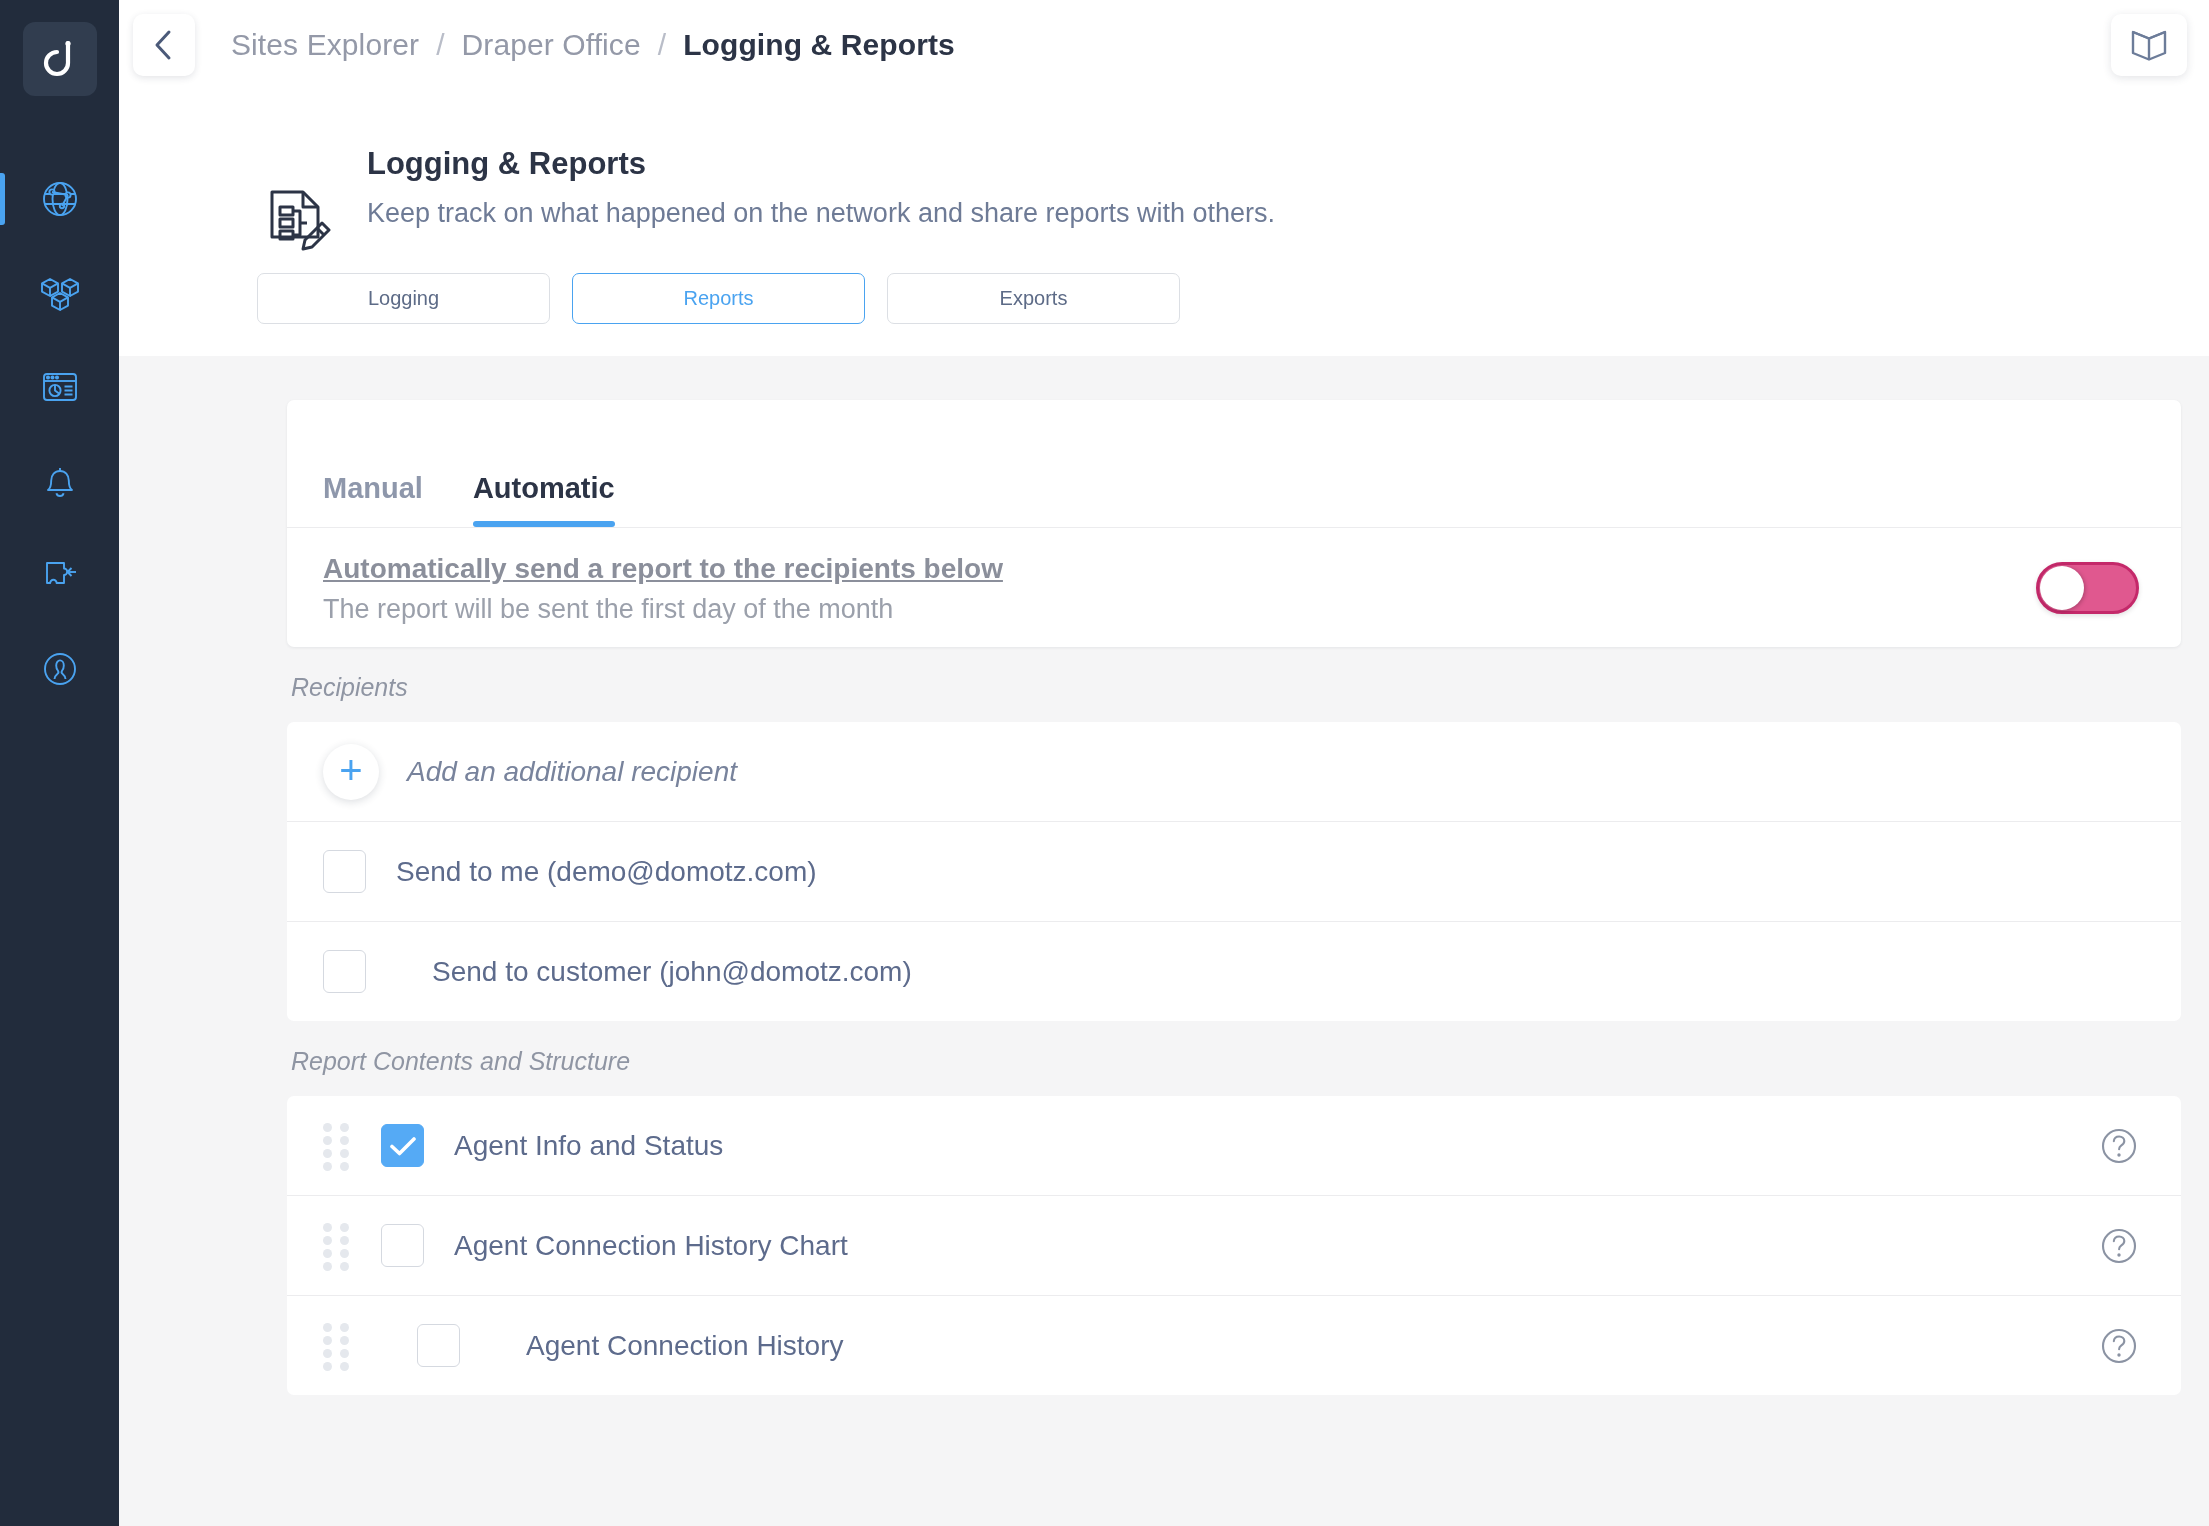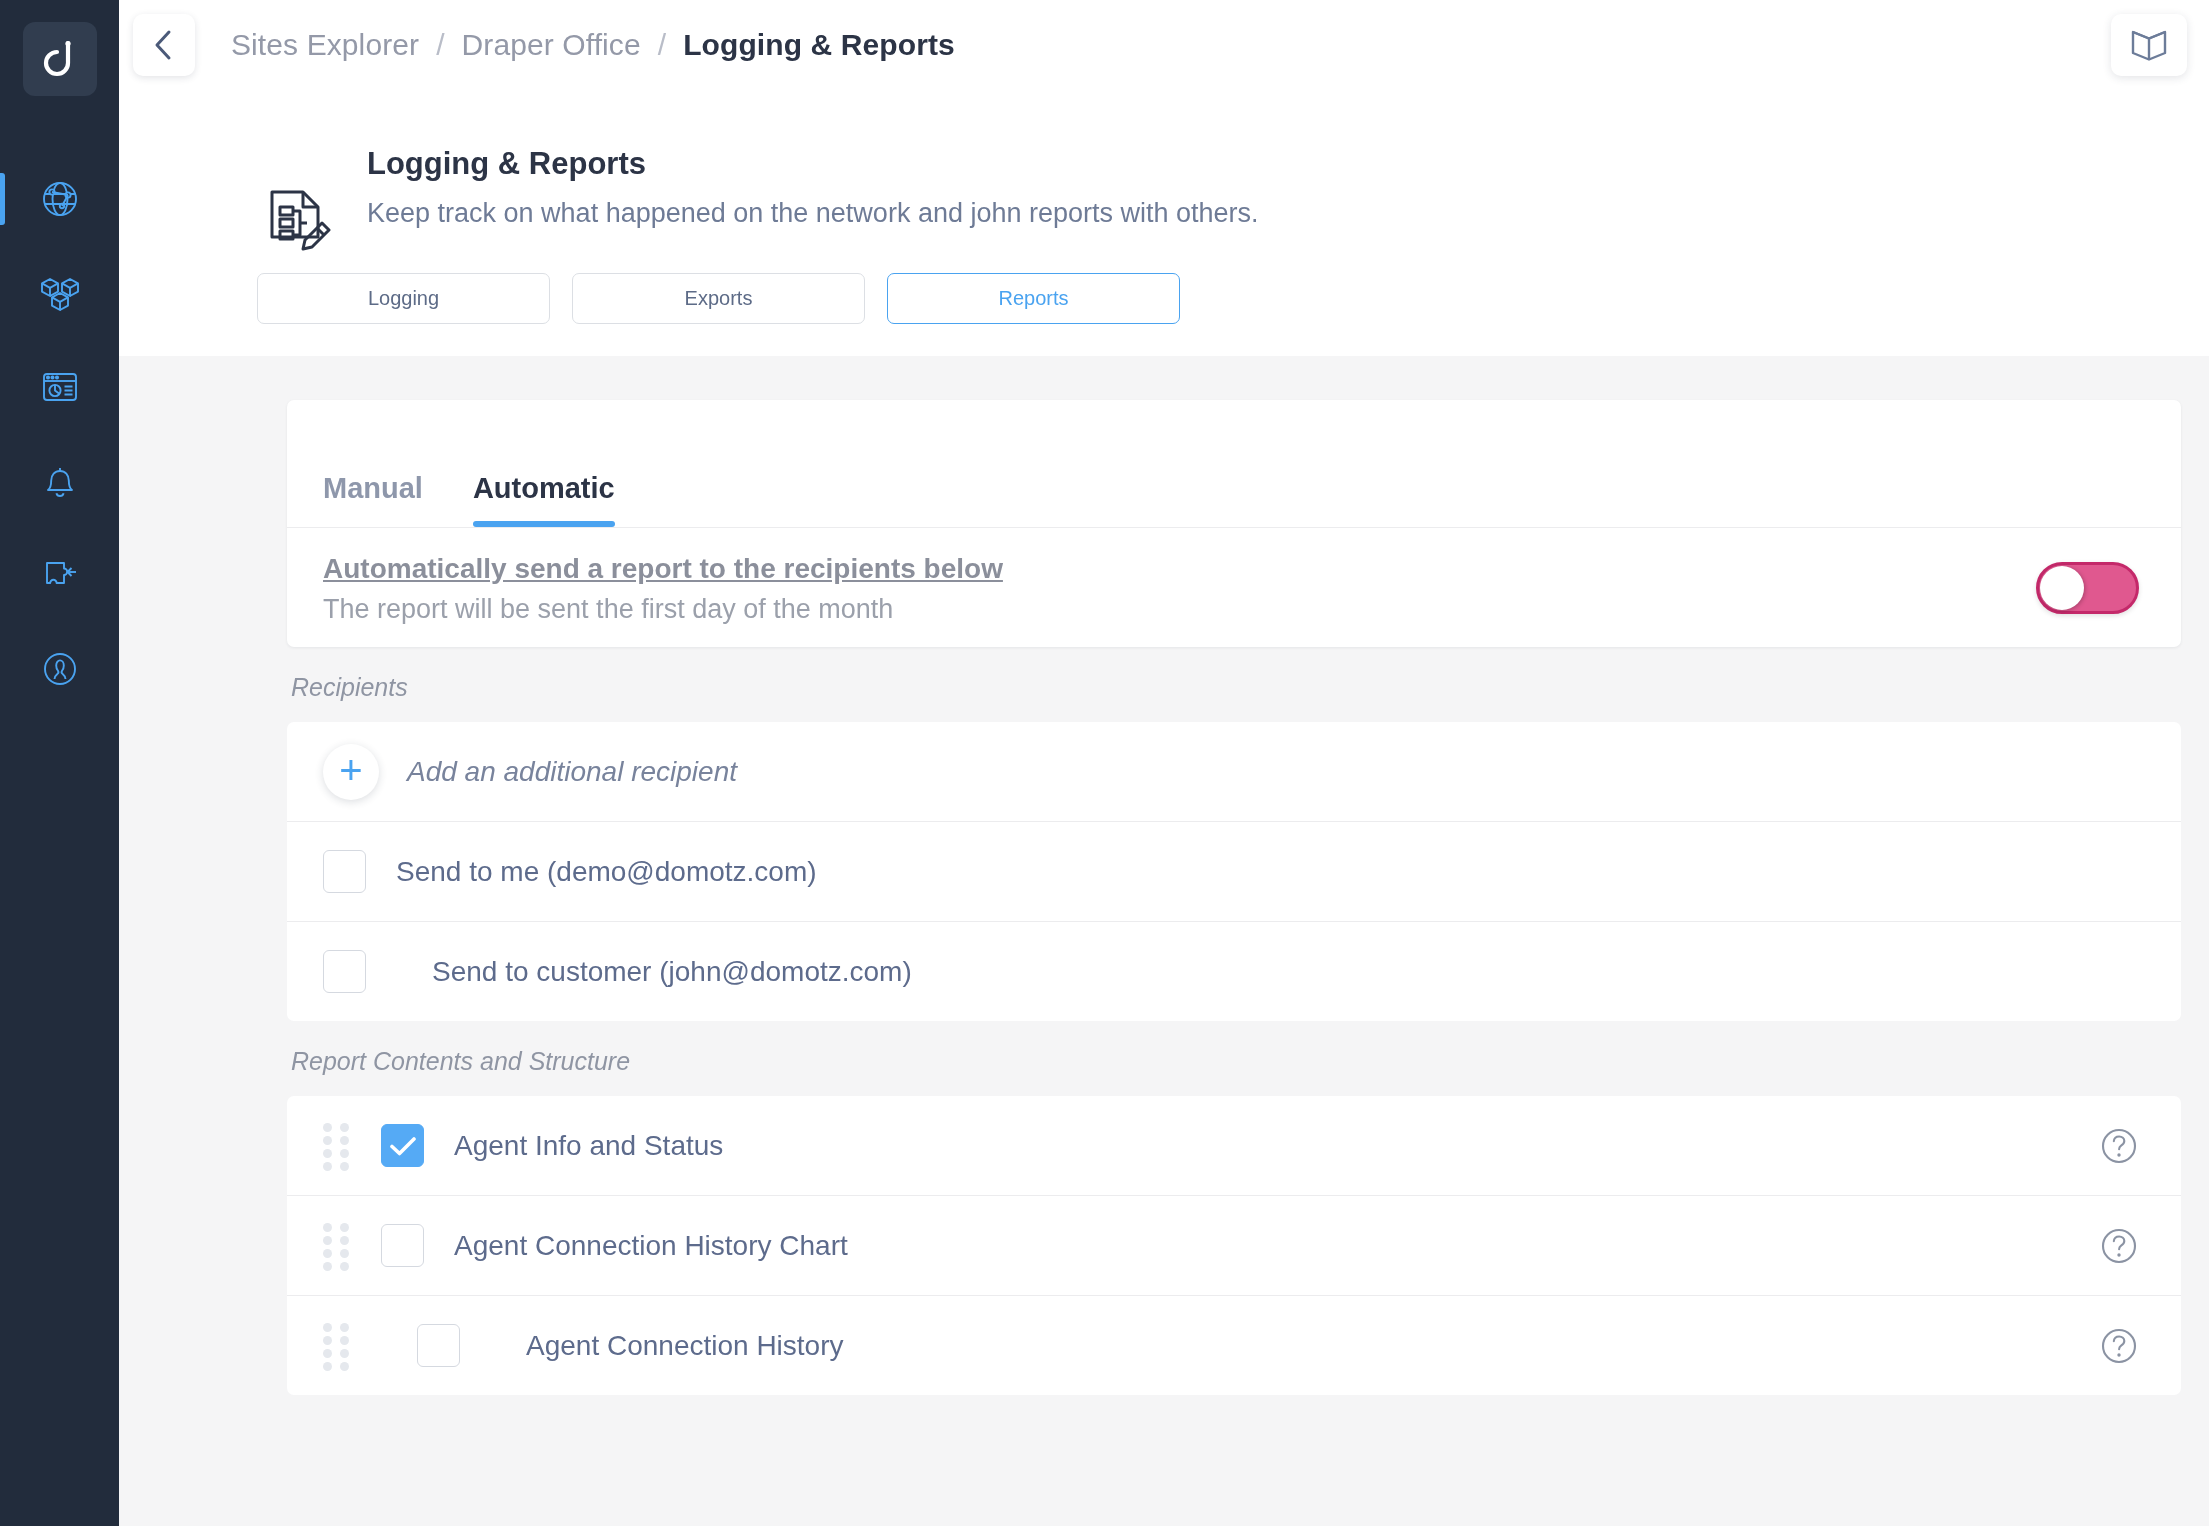--- a/index.html
+++ b/index.html
@@ -467,28 +467,28 @@
           <path d="M36 3v15h15"></path>
           <rect x="13" y="18" width="13" height="8"></rect>
           <rect x="13" y="30" width="13" height="8"></rect>
           <rect x="13" y="42" width="13" height="8"></rect>
           <path d="M26 22h7v24h-7M33 34h7"></path>
           <path d="M55 34l7 7-17 17-9 2 2-9z"></path>
           <path d="M50 39l7 7"></path>
         </svg>
         <div class="page-head-text">
           <div class="page-title">Logging &amp; Reports</div>
-          <div class="page-sub">Keep track on what happened on the network and john reports with others.</div>
+          <div class="page-sub">Keep track on what happened on the network and share reports with others.</div>
         </div>
       </div>
 
       <div class="tabs-row">
         <button class="tab-btn">Logging</button>
+        <button class="tab-btn selected">Reports</button>
         <button class="tab-btn">Exports</button>
-        <button class="tab-btn selected">Reports</button>
       </div>
     </div>
 
     <div class="content">
       <div class="content-inner">
 
         <div class="card">
           <div class="subtabs-card">
             <div class="subtab">Manual</div>
             <div class="subtab active">Automatic</div>

